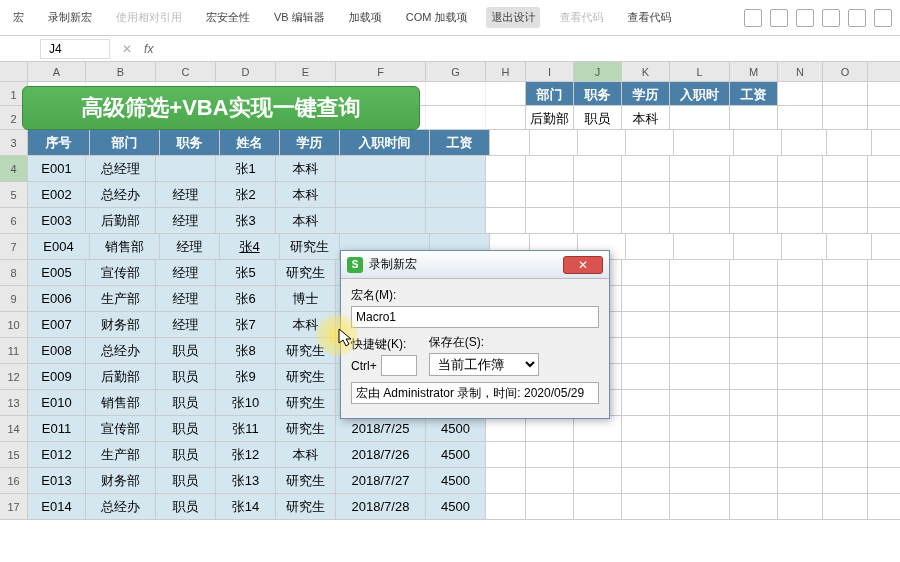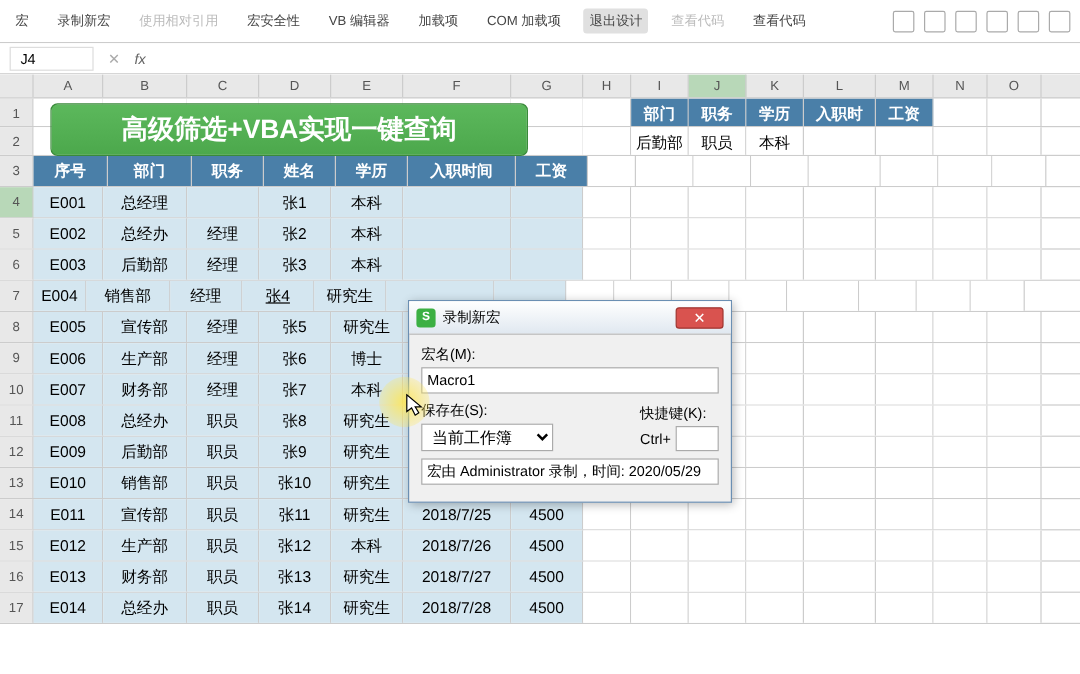--- a/index.html
+++ b/index.html
@@ -6,36 +6,36 @@
 body { font-family: "Microsoft YaHei", Arial, sans-serif; font-size: 12px; background: #f5f5f5; overflow: hidden; width: 900px; height: 562px; position: relative; }
 
 .ribbon { background: #fff; border-bottom: 1px solid #ccc; height: 36px; display: flex; align-items: center; padding: 0 8px; gap: 14px; color: #444; }
 .ribbon-item { display: flex; align-items: center; gap: 4px; cursor: pointer; padding: 3px 5px; font-size: 11px; }
 .ribbon-item.disabled { color: #bbb; }
 .ribbon-item.active { background: #e0e0e0; border-radius: 3px; }
 .ribbon-icons-right { display: flex; gap: 8px; margin-left: auto; }
 .rib-btn { width: 18px; height: 18px; border: 1px solid #aaa; border-radius: 2px; }
 
 .formula-bar { background: #fff; border-bottom: 1px solid #ccc; height: 26px; display: flex; align-items: center; padding: 0 8px; gap: 12px; }
-.cell-ref { width: 70px; border: 1px solid #ddd; padding: 2px 8px; background: #fff; font-size: 12px; }
+.cell-ref { width: 70px; border: 1px solid #ddd; padding: 2px 8px; background: #fff; font-size: 12px; margin-left: 32px; }
 .fx-label { color: #666; font-style: italic; }
 .fx-input { flex: 1; height: 20px; border: none; }
 
 .sheet-area { position: relative; background: #fff; height: calc(100% - 62px); overflow: hidden; }
 .col-headers { display: flex; background: #e8e8e8; border-bottom: 1px solid #ccc; height: 20px; position: sticky; top: 0; }
 .corner { width: 28px; background: #e8e8e8; border-right: 1px solid #ccc; }
 .col-h { border-right: 1px solid #ccc; text-align: center; font-size: 11px; line-height: 20px; color: #555; }
 .col-h.selected { background: #b8d8b8; }
 
 .row { display: flex; height: 26px; border-bottom: 1px solid #ccc; }
 .row-h { width: 28px; background: #e8e8e8; border-right: 1px solid #ccc; text-align: center; font-size: 11px; line-height: 26px; color: #555; }
 .row-h.selected { background: #b8d8b8; }
 .cell { border-right: 1px solid #ccc; padding: 0 4px; line-height: 26px; text-align: center; font-size: 13px; overflow: hidden; }
 
-.merged-title { position: absolute; left: 42px; top: 24px; width: 398px; height: 44px; background: linear-gradient(#5cb85c, #4ca84c); border: 1px solid #3a8a3a; border-radius: 6px; color: #fff; font-size: 22px; font-weight: bold; display: flex; align-items: center; justify-content: center; }
+.merged-title { position: absolute; left: 22px; top: 24px; width: 398px; height: 44px; background: linear-gradient(#5cb85c, #4ca84c); border: 1px solid #3a8a3a; border-radius: 6px; color: #fff; font-size: 22px; font-weight: bold; display: flex; align-items: center; justify-content: center; }
 
 .data-header-row .cell { background: #4a7fa8; color: #fff; font-weight: bold; }
 .data-row .cell { background: #d4e6f0; }
 
 .criteria-header { background: #4a7fa8; color: #fff; font-weight: bold; }
 .criteria-val { background: #fff; }
 
 .dialog { position: absolute; left: 340px; top: 188px; width: 270px; background: #f0f0f0; border: 1px solid #6b8fb3; box-shadow: 2px 2px 8px rgba(0,0,0,0.3); }
 .dialog-title { height: 28px; background: linear-gradient(#fff, #e0e8f0); border-bottom: 1px solid #bbb; display: flex; align-items: center; padding: 0 6px; gap: 6px; font-size: 12px; }
 .dialog-close { margin-left: auto; width: 40px; height: 18px; background: #d9534f; border-radius: 3px; color: #fff; display: flex; align-items: center; justify-content: center; font-size: 12px; border: 1px solid #a03530; }
@@ -230,21 +230,21 @@
         <div class="cell" style="width: 48px; background: rgb(255, 255, 255);"></div>
         <div class="cell" style="width: 48px; background: rgb(255, 255, 255);"></div>
         <div class="cell" style="width: 48px; background: rgb(255, 255, 255);"></div>
         <div class="cell" style="width: 60px; background: rgb(255, 255, 255);"></div>
         <div class="cell" style="width: 48px; background: rgb(255, 255, 255);"></div>
         <div class="cell" style="width: 45px; background: rgb(255, 255, 255);"></div>
         <div class="cell" style="width: 45px; background: rgb(255, 255, 255);"></div>
       </div>
       <div class="row data-row">
         <div class="row-h">7</div>
-        <div class="cell" style="width: 44px;">E004</div>
+        <div class="cell" style="width: 62px;">E004</div>
         <div class="cell" style="width: 70px;">销售部</div>
         <div class="cell" style="width: 60px;">经理</div>
         <div class="cell" style="width: 60px; text-decoration: underline;">张4</div>
         <div class="cell" style="width: 60px;">研究生</div>
         <div class="cell" style="width: 90px;"></div>
         <div class="cell" style="width: 60px;"></div>
         <div class="cell" style="width: 40px; background: rgb(255, 255, 255);"></div>
         <div class="cell" style="width: 48px; background: rgb(255, 255, 255);"></div>
         <div class="cell" style="width: 48px; background: rgb(255, 255, 255);"></div>
         <div class="cell" style="width: 48px; background: rgb(255, 255, 255);"></div>
@@ -446,30 +446,30 @@
       <span class="wlogo">S</span>
       <span>录制新宏</span>
       <div class="dialog-close">✕</div>
     </div>
     <div class="dialog-body">
       <div class="dlg-field">
         <label class="dlg-label">宏名(M):</label>
         <input class="dlg-input" value="Macro1" style="">
       </div>
       <div class="dlg-row">
-        <div class="dlg-field" style="flex:1">
-          <label class="dlg-label">保存在(S):</label>
-          <select class="dlg-select"><option>当前工作簿</option></select>
-        </div>
         <div class="dlg-field" style="flex:0 0 auto">
           <label class="dlg-label">快捷键(K):</label>
           <div class="dlg-shortkey">
             <span>Ctrl+</span>
             <input value="" style="">
           </div>
         </div>
+        <div class="dlg-field" style="flex:1">
+          <label class="dlg-label">保存在(S):</label>
+          <select class="dlg-select"><option>当前工作簿</option></select>
+        </div>
       </div>
       <div class="dlg-field">
         <input class="dlg-input" value="宏由 Administrator 录制，时间: 2020/05/29" style="">
       </div>
     </div>
   </div>
 </div>
 
 </body></html>

